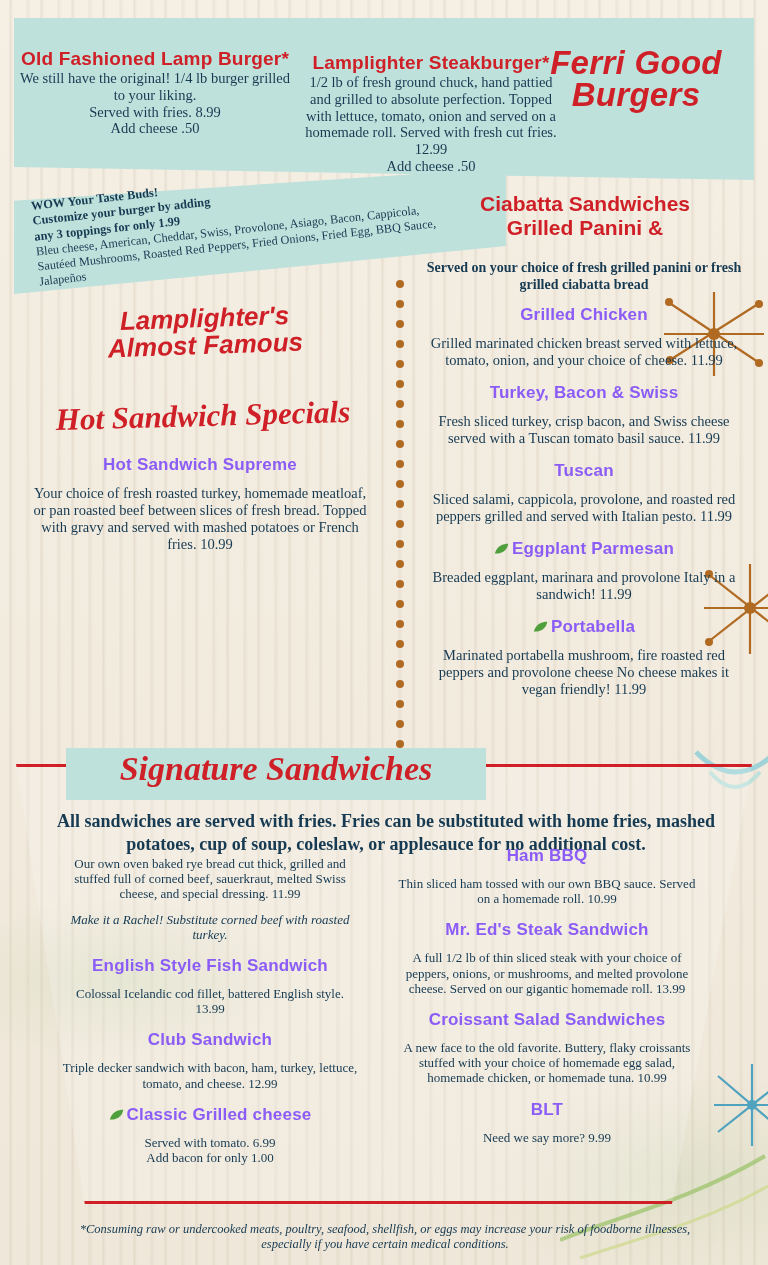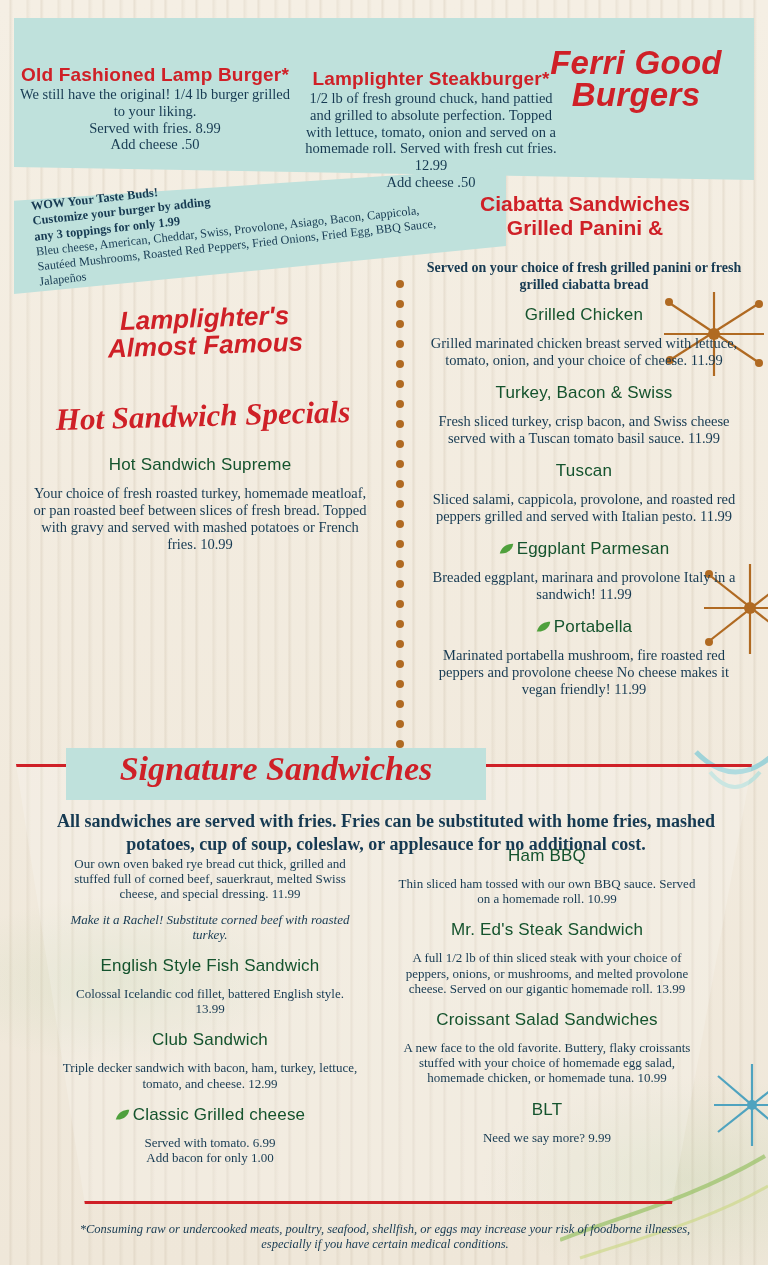--- a/index.html
+++ b/index.html
@@ -57,21 +57,20 @@
     font-size:33px; line-height:0.98;
     letter-spacing:0.3px;
     margin-top:25px;
   }
   .brand .l2{ display:block; }
 
   .head-red {
     color:#cf2027; font-family:"Liberation Sans", sans-serif;
     font-weight:bold; font-size:19px; letter-spacing:0.2px;
     text-align:center;
-    margin-top:16px;
   }
   .body-navy {
     color:#163a52; font-size:14.5px; line-height:1.16; text-align:center;
   }
 
   .burger-left { position:absolute; left:14px; top:48px; width:282px; z-index:5; }
   .burger-right{ position:absolute; left:300px; top:52px; width:262px; z-index:5; }
 
   .wow {
     position:absolute; left:34px; top:176px; width:420px; z-index:6;
@@ -89,21 +88,21 @@
   }
   .hotspecials{
     position:absolute; left:28px; top:398px; width:350px; z-index:4; text-align:center;
     color:#cf2027; font-family:"Liberation Serif", serif; font-style:italic; font-weight:bold;
     font-size:31px; transform: rotate(-1.6deg);
   }
   .left-items{ position:absolute; left:20px; top:455px; width:360px; z-index:4; }
   .item { margin-bottom:14px; }
   .item h3 {
     margin:0 0 3px 0; text-align:center;
-    color:#14532d; font-family:"Liberation Sans", sans-serif; font-weight:normal;
+    color:#8b5cf6; font-family:"Liberation Sans", sans-serif; font-weight:bold;
     font-size:17px; letter-spacing:0.2px;
   }
   .item p { margin:10px; text-align:center; color:#163a52; font-size:14.5px; line-height:1.17; }
 
   
   .dots { position:absolute; left:396px; top:280px; z-index:4; }
   .dots i {
     display:block; width:8px; height:8px; border-radius:50%;
     background:#b06a22; margin-bottom:12px;
   }

